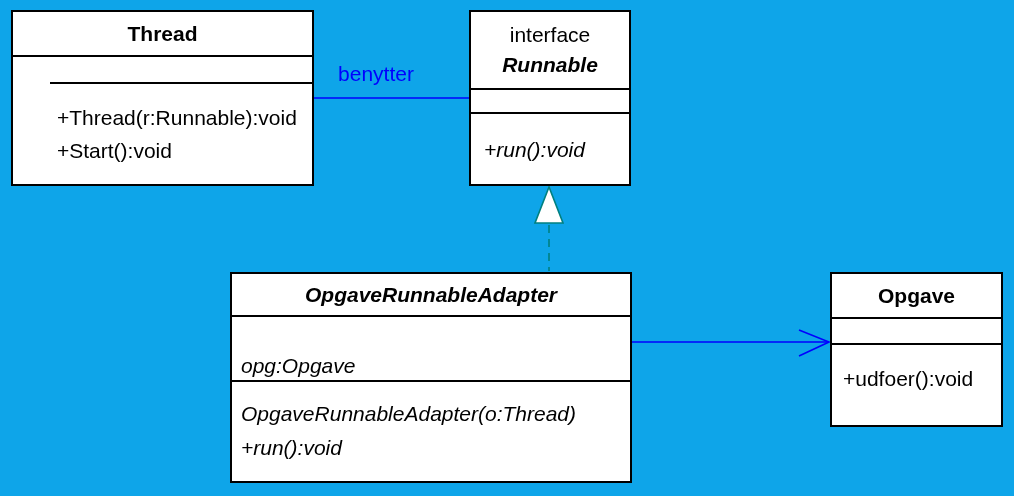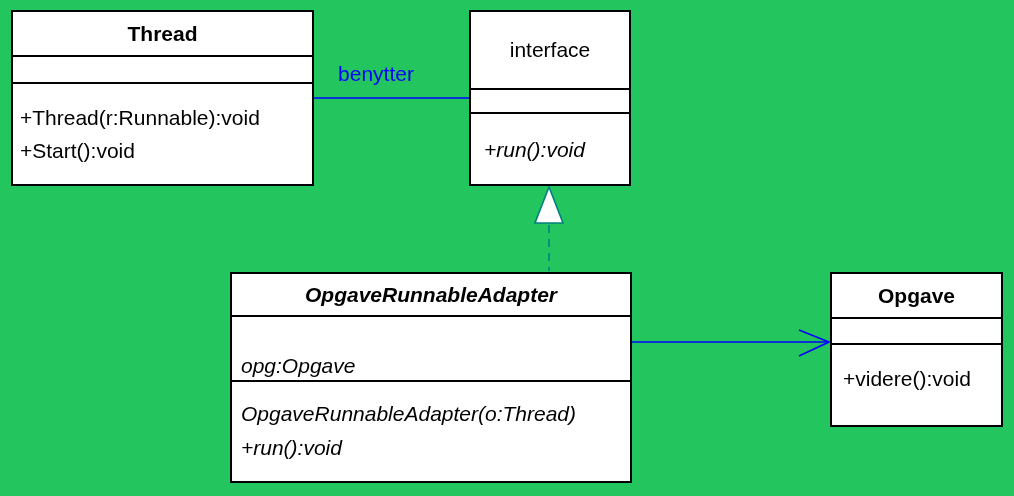--- a/index.html
+++ b/index.html
@@ -1,21 +1,21 @@
 <!DOCTYPE html>
 <html><head>
 <meta charset="utf-8">
 <style>
   * { margin: 0; padding: 0; box-sizing: border-box; }
   html, body { background: #ffffff; }
   .canvas {
     position: relative;
     width: 1014px;
     height: 496px;
-    background: #22c55e;
+    background: #0ea5e9;
     font-family: "Liberation Sans", "DejaVu Sans", sans-serif;
     color: #000000;
     overflow: hidden;
   }
   .connectors {
     position: absolute;
     left: 0; top: 0;
     width: 1014px; height: 496px;
     pointer-events: none;
   }
@@ -59,29 +59,30 @@
     <line x1="313" y1="98" x2="470" y2="98" stroke-width="1.6" stroke="#0000ff"></line>
     <line x1="631" y1="342" x2="829" y2="342" stroke-width="1.6" stroke="#0000ff"></line>
     <polyline points="799,330 829,342 799,356" fill="none" stroke-width="1.6" stroke="#0000ff"></polyline>
     <polygon points="549,187 535,223 563,223" fill="#ffffff" stroke-width="1.6" stroke="#008080"></polygon>
     <line x1="549" y1="225" x2="549" y2="271" stroke-width="1.6" stroke-dasharray="8,6" stroke="#008080"></line>
   </svg>
 
   <div class="uml-class" style="left:11px; top:10px; width:303px; height:176px;">
     <div class="sec-title" style="height:43px;">Thread</div>
     <div class="sec sec-attrs" style="height:27px;"></div>
-    <div class="sec sec-methods" style="padding:17px 4px 0 7px; line-height:33px;">
+    <div class="sec sec-methods" style="padding:17px 4px 0 7px; line-height:33px;margin-left:37px;">
       <div class="text-line">+Thread(r:Runnable):void</div>
       <div class="text-line">+Start():void</div>
     </div>
   </div>
 
   <div class="uml-class" style="left:469px; top:10px; width:162px; height:176px;">
     <div class="sec-title" style="height:76px;">
       <div class="stereotype">interface</div>
+      <div class="iname">Runnable</div>
     </div>
     <div class="sec sec-attrs" style="height:24px;"></div>
     <div class="sec sec-methods italic-text" style="padding:19px 4px 0 13px; line-height:33px;">
       <div class="text-line">+run():void</div>
     </div>
   </div>
 
   <div class="uml-class" style="left:230px; top:272px; width:402px; height:211px;font-style:italic;">
     <div class="sec-title" style="height:41px;">OpgaveRunnableAdapter</div>
     <div class="sec sec-attrs" style="height:65px; padding:32px 4px 0 9px; line-height:33px;">
@@ -90,19 +91,19 @@
     <div class="sec sec-methods" style="padding:15px 0 0 9px; line-height:34px;">
       <div class="text-line">OpgaveRunnableAdapter(o:Thread)</div>
       <div class="text-line">+run():void</div>
     </div>
   </div>
 
   <div class="uml-class" style="left:830px; top:272px; width:173px; height:155px;">
     <div class="sec-title" style="height:43px;">Opgave</div>
     <div class="sec sec-attrs" style="height:26px;"></div>
     <div class="sec sec-methods" style="padding:17px 2px 0 11px; line-height:33px;">
-      <div class="text-line">+videre():void</div>
+      <div class="text-line">+udfoer():void</div>
     </div>
   </div>
 
   <div class="rel-label" style="left: 313px; top: 62px; width: 126px; color: rgb(0, 0, 255);">benytter</div>
 
 </div>
 
 </body></html>

